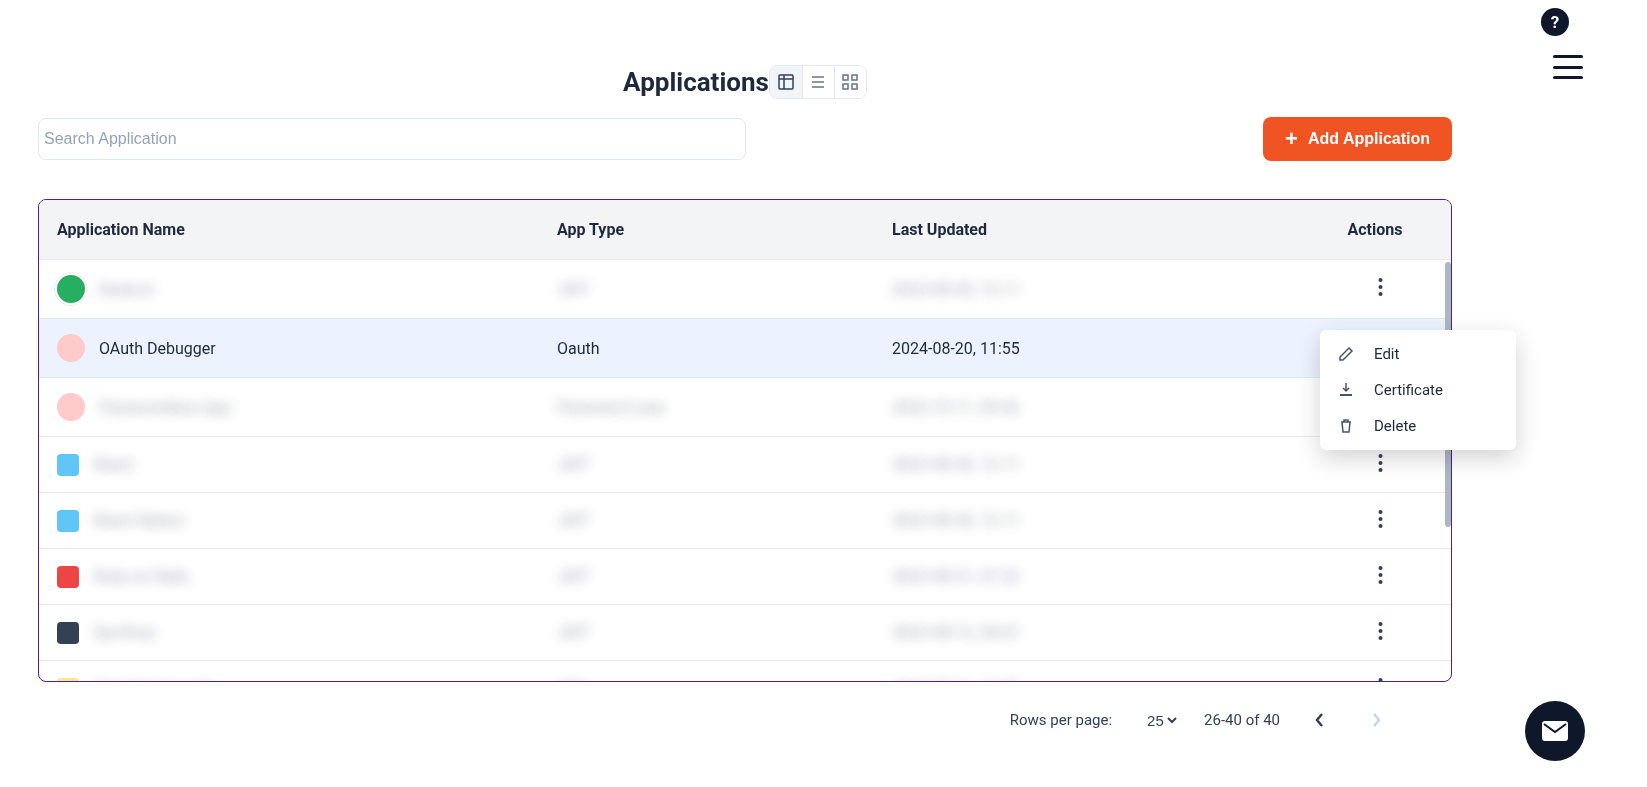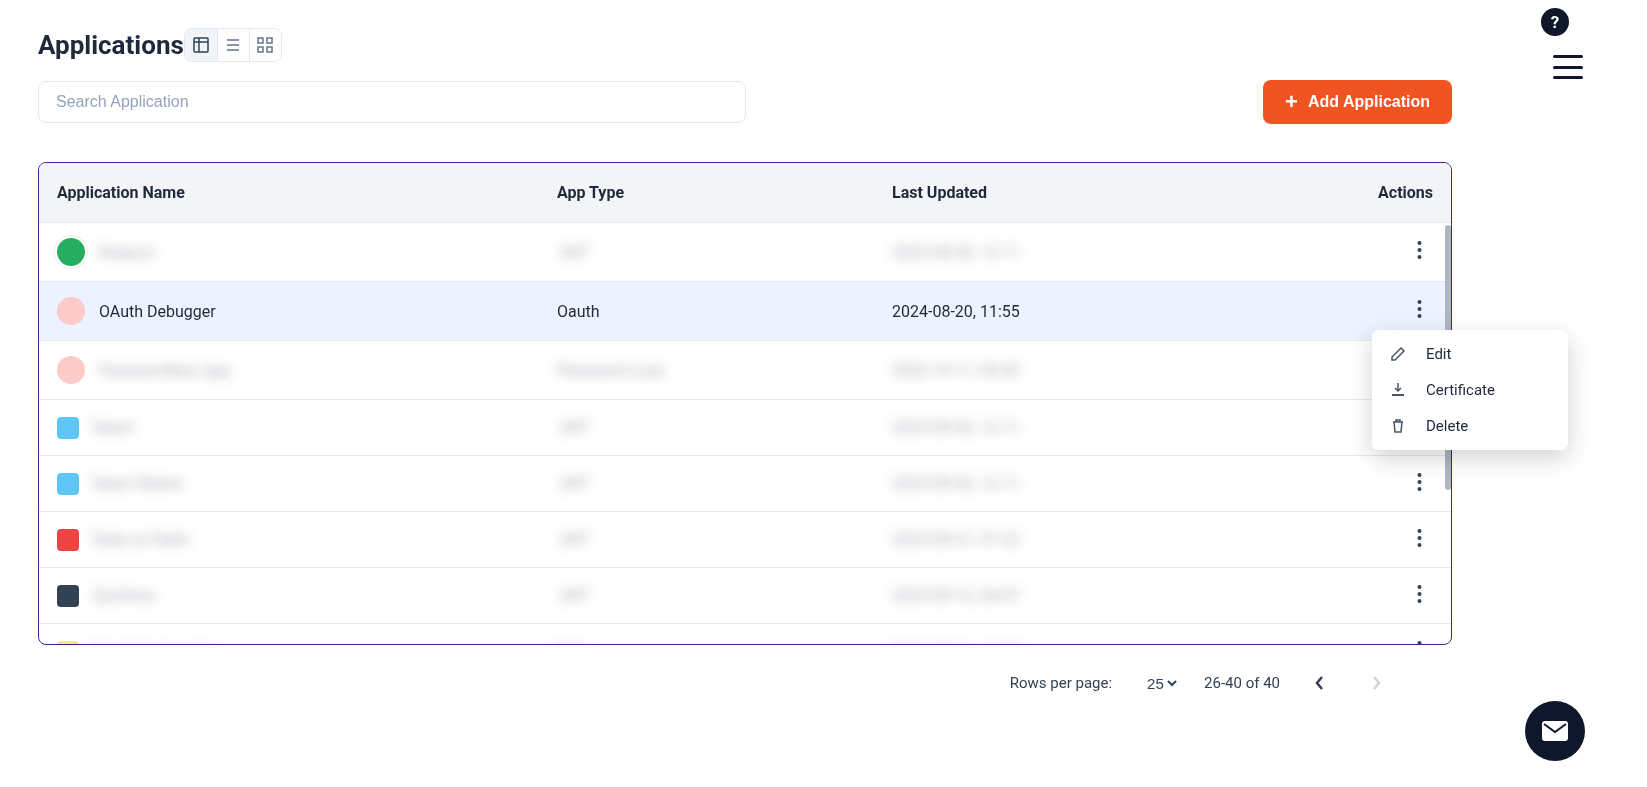--- a/index.html
+++ b/index.html
@@ -13,23 +13,24 @@
     overflow: hidden;
   }
 
   .main-content {
     padding: 28px 38px 0 38px;
     width: 1490px;
   }
 
   .page-header {
     display: flex;
-    justify-content: flex-start;
+    justify-content: center;
     align-items: center;
     margin-bottom: 18px;
+    margin-top: 37px;
   }
   .page-title {
     font-size: 26px;
     font-weight: 700;
     color: #1e293b;
   }
   .view-toggle {
     display: flex;
     border: 1px solid #e2e8f0;
     border-radius: 8px;
@@ -54,21 +55,21 @@
 
   .toolbar {
     display: flex;
     justify-content: space-between;
     align-items: center;
     margin-bottom: 38px;
   }
   .search-input {
     width: 708px;
     height: 42px;
-    padding: 0 17px;
+    padding: 0 5px;
     font-size: 16px;
     color: #334155;
     border: 1px solid #e2e8f0;
     border-radius: 8px;
     background: #fff;
   }
   .search-input::placeholder { color: #94a3b8; }
   .add-btn {
     background: #f05423;
     color: #fff;
@@ -109,21 +110,21 @@
     padding: 15px 18px;
     font-size: 16px;
     color: #1e293b;
     border-bottom: 1px solid #e2e8f0;
     height: 56px;
   }
   .tbl tbody tr.highlight td { background: #ecf3fe; }
   .tbl .col-name   { width: 500px; }
   .tbl .col-type   { width: 335px; }
   .tbl .col-date   { width: 425px; }
-  .tbl .col-actions{ width: auto; text-align: right; }
+  .tbl .col-actions{ width: auto; text-align: center; }
   .app-cell {
     display: flex;
     align-items: center;
     gap: 14px;
   }
   .app-avatar {
     width: 28px;
     height: 28px;
     border-radius: 50%;
     flex-shrink: 0;
@@ -186,21 +187,21 @@
     cursor: pointer;
     display: flex;
     align-items: center;
     justify-content: center;
   }
   .page-arrow.disabled { color: #cbd5e1; cursor: default; }
 
   
   .ctx-menu {
     position: absolute;
-    left: 1372px;
+    left: 1320px;
     top: 330px;
     width: 196px;
     background: #fff;
     border-radius: 6px;
     box-shadow: 0 8px 24px rgba(0,0,0,0.18);
     padding: 6px 0;
     z-index: 50;
   }
   .ctx-item {
     display: flex;

